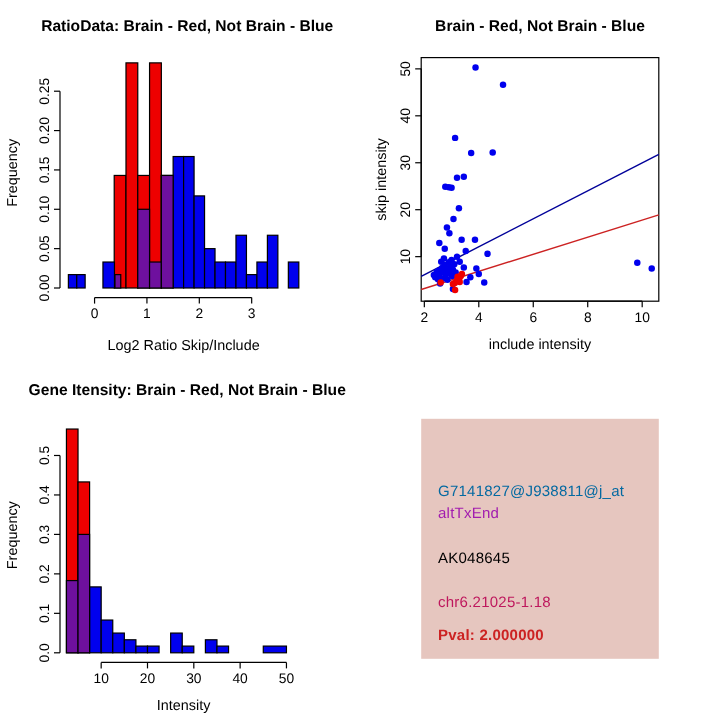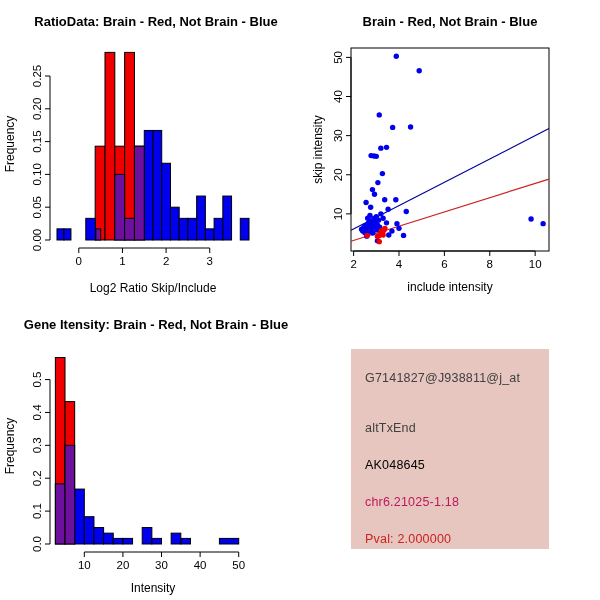--- a/index.html
+++ b/index.html
@@ -196,19 +196,19 @@
       <rect x="142.21172943601275" y="527.5570469798657" width="9.649615889076273" height="16.44295302013427" fill="#0000EE" stroke="#000" stroke-width="1"></rect>
       <rect x="151.86134532508902" y="538.4093959731543" width="9.649615889076244" height="5.590604026845654" fill="#0000EE" stroke="#000" stroke-width="1"></rect>
       <rect x="171.1605771032415" y="533.1476510067114" width="9.649615889076301" height="10.852348993288615" fill="#0000EE" stroke="#000" stroke-width="1"></rect>
       <rect x="180.8101929923178" y="538.4093959731543" width="9.649615889076244" height="5.590604026845654" fill="#0000EE" stroke="#000" stroke-width="1"></rect>
       <rect x="219.40865654862282" y="538.4093959731543" width="19.299231778152546" height="5.590604026845654" fill="#0000EE" stroke="#000" stroke-width="1"></rect>
       <rect x="55.365186434326404" y="483.8187919463087" width="9.649615889076259" height="60.18120805369131" fill="#6E109E" stroke="#000" stroke-width="1"></rect>
       <rect x="65.01480232340266" y="445.3422818791946" width="9.649615889076259" height="98.65771812080538" fill="#6E109E" stroke="#000" stroke-width="1"></rect>
     </svg>
 
   <div class="info-panel" id="info-panel" style="background: rgb(230, 198, 191);">
-    <div class="info-line" style="top: 22px; color: #404040;">G7141827@J938811@j_at</div>
-    <div class="info-line" style="top: 72px; color: #404040;">altTxEnd</div>
+    <div class="info-line" style="top: 53px; color: #0369a1;">G7141827@J938811@j_at</div>
+    <div class="info-line" style="top: 72px; color: #a21caf;">altTxEnd</div>
     <div class="info-line" style="top: 109px; color: #000000;">AK048645</div>
     <div class="info-line" style="top: 146px; color: #be185d;">chr6.21025-1.18</div>
-    <div class="info-line" style="top: 183px; color: rgb(204, 34, 34);">Pval: 2.000000</div>
+    <div class="info-line" style="top: 173px; color: rgb(204, 34, 34); font-weight: bold;">Pval: 2.000000</div>
   </div>
 </div>
 
 </body></html>

